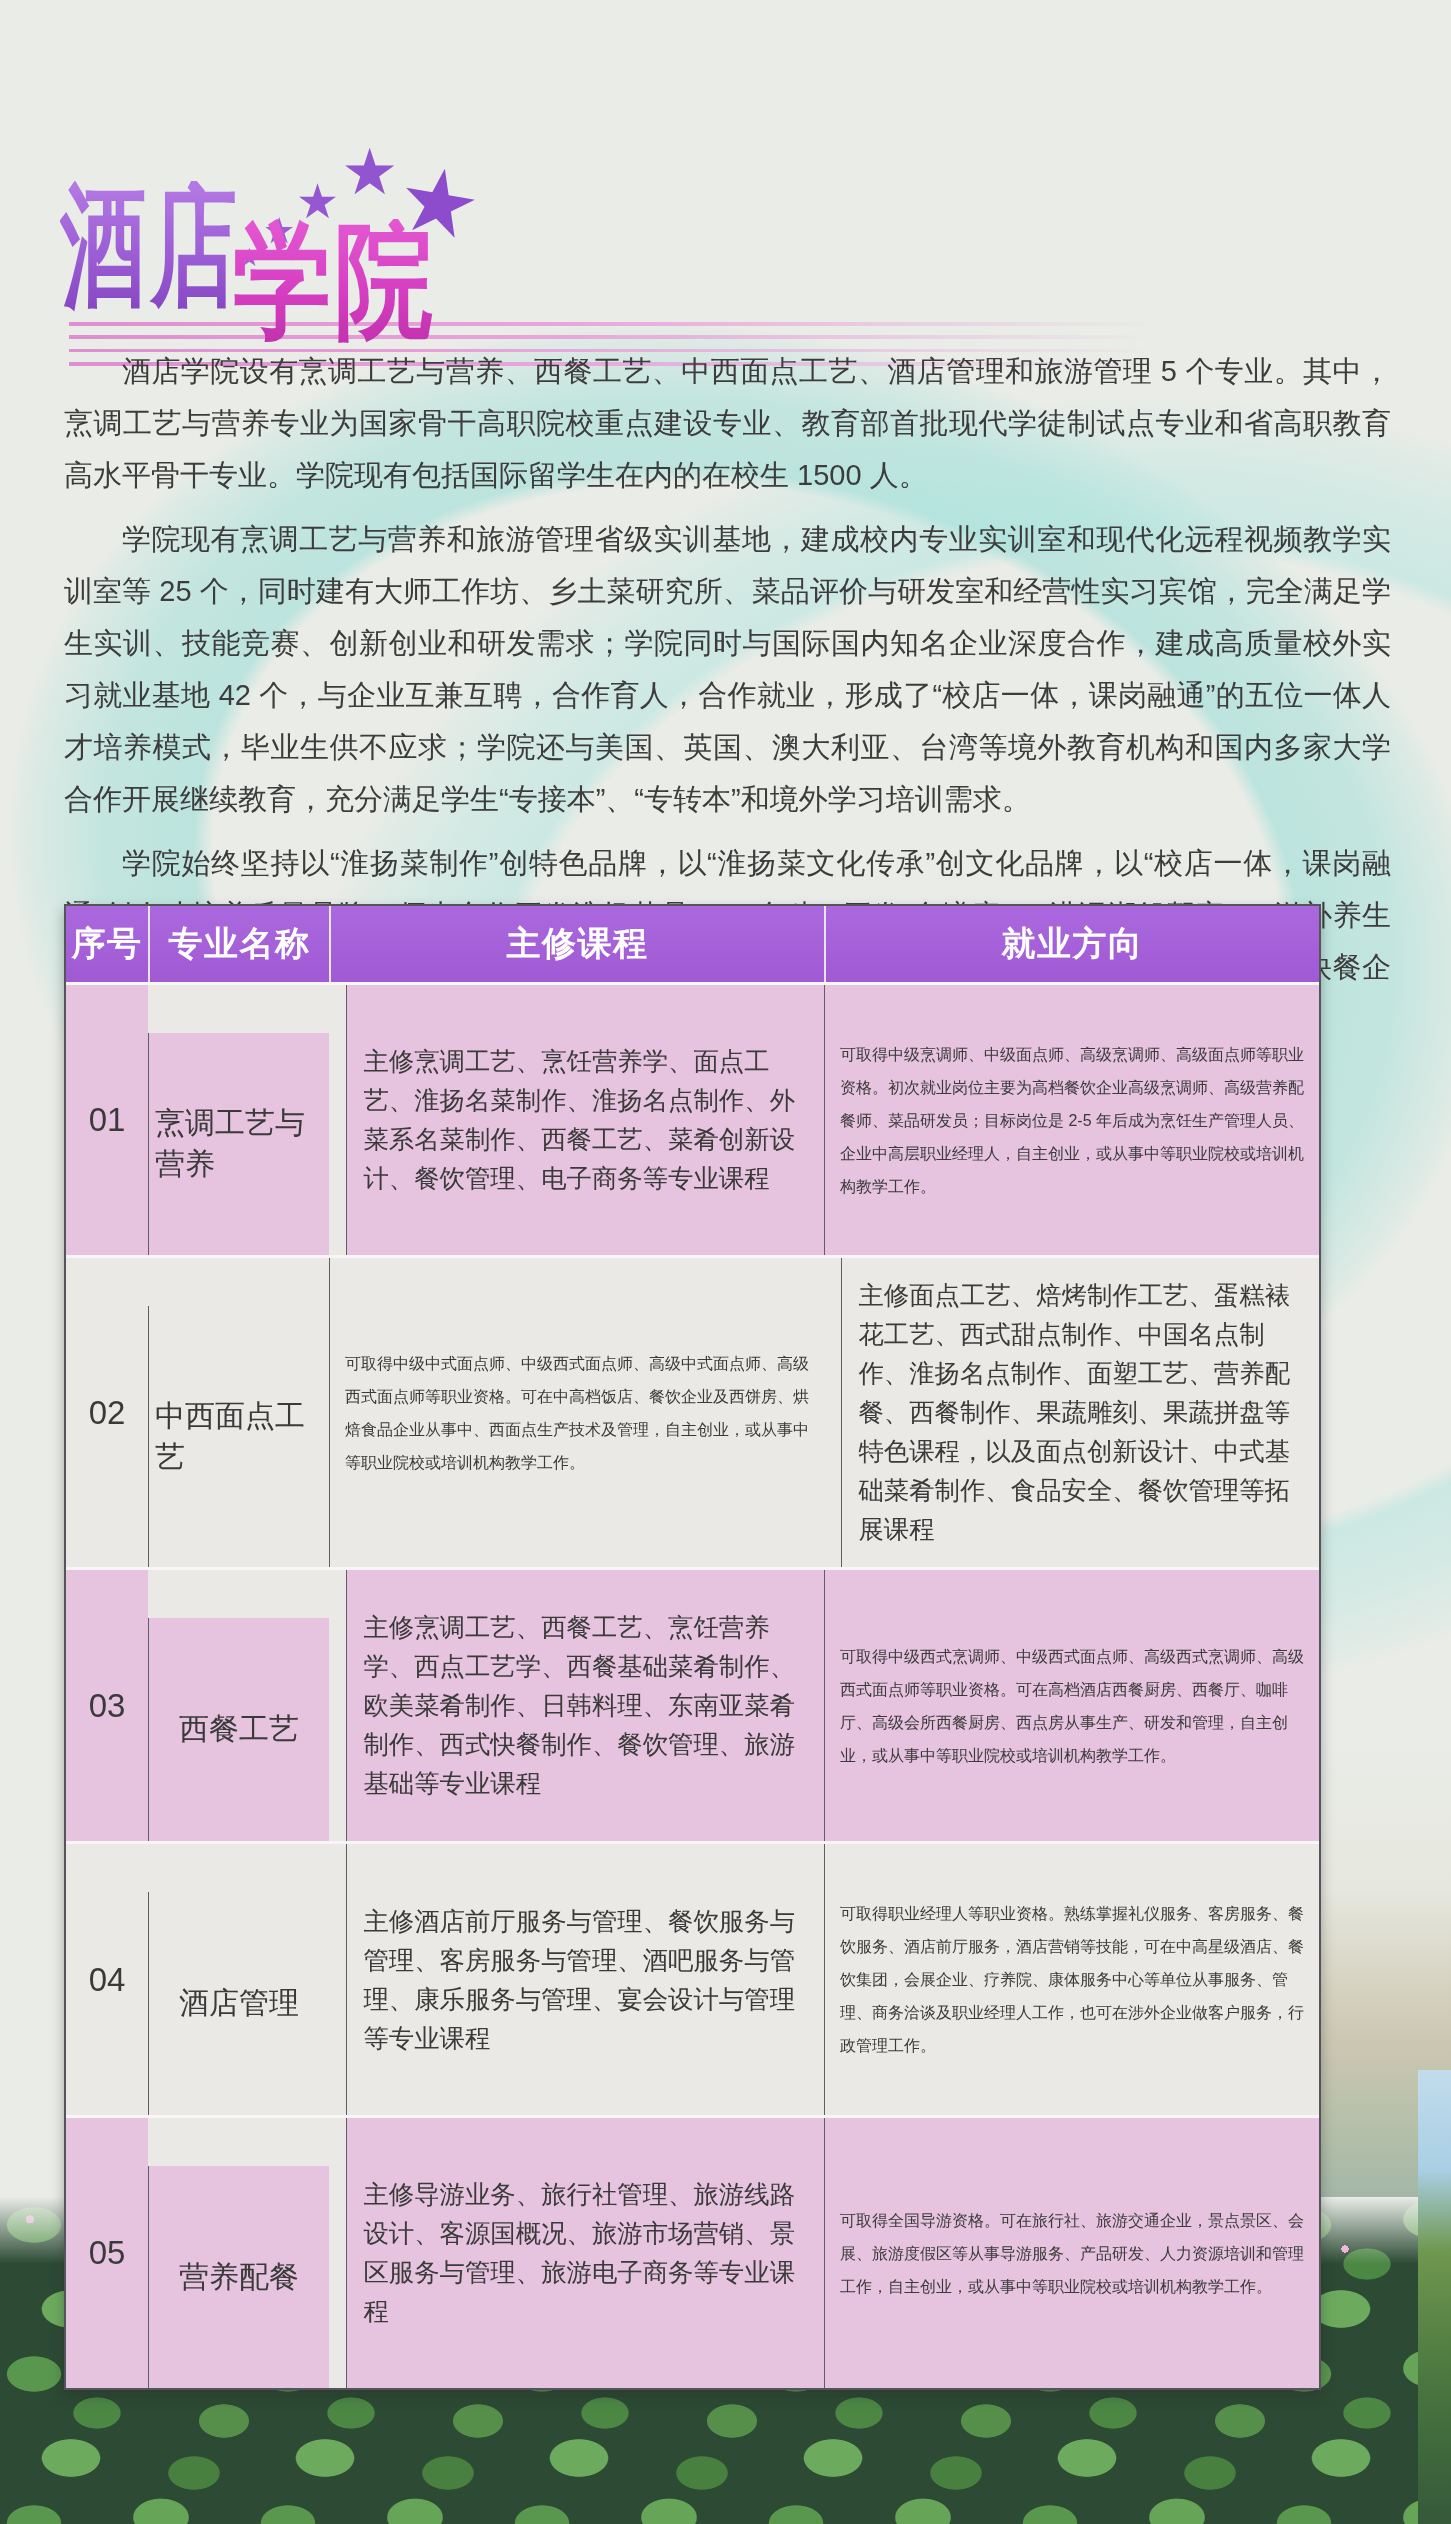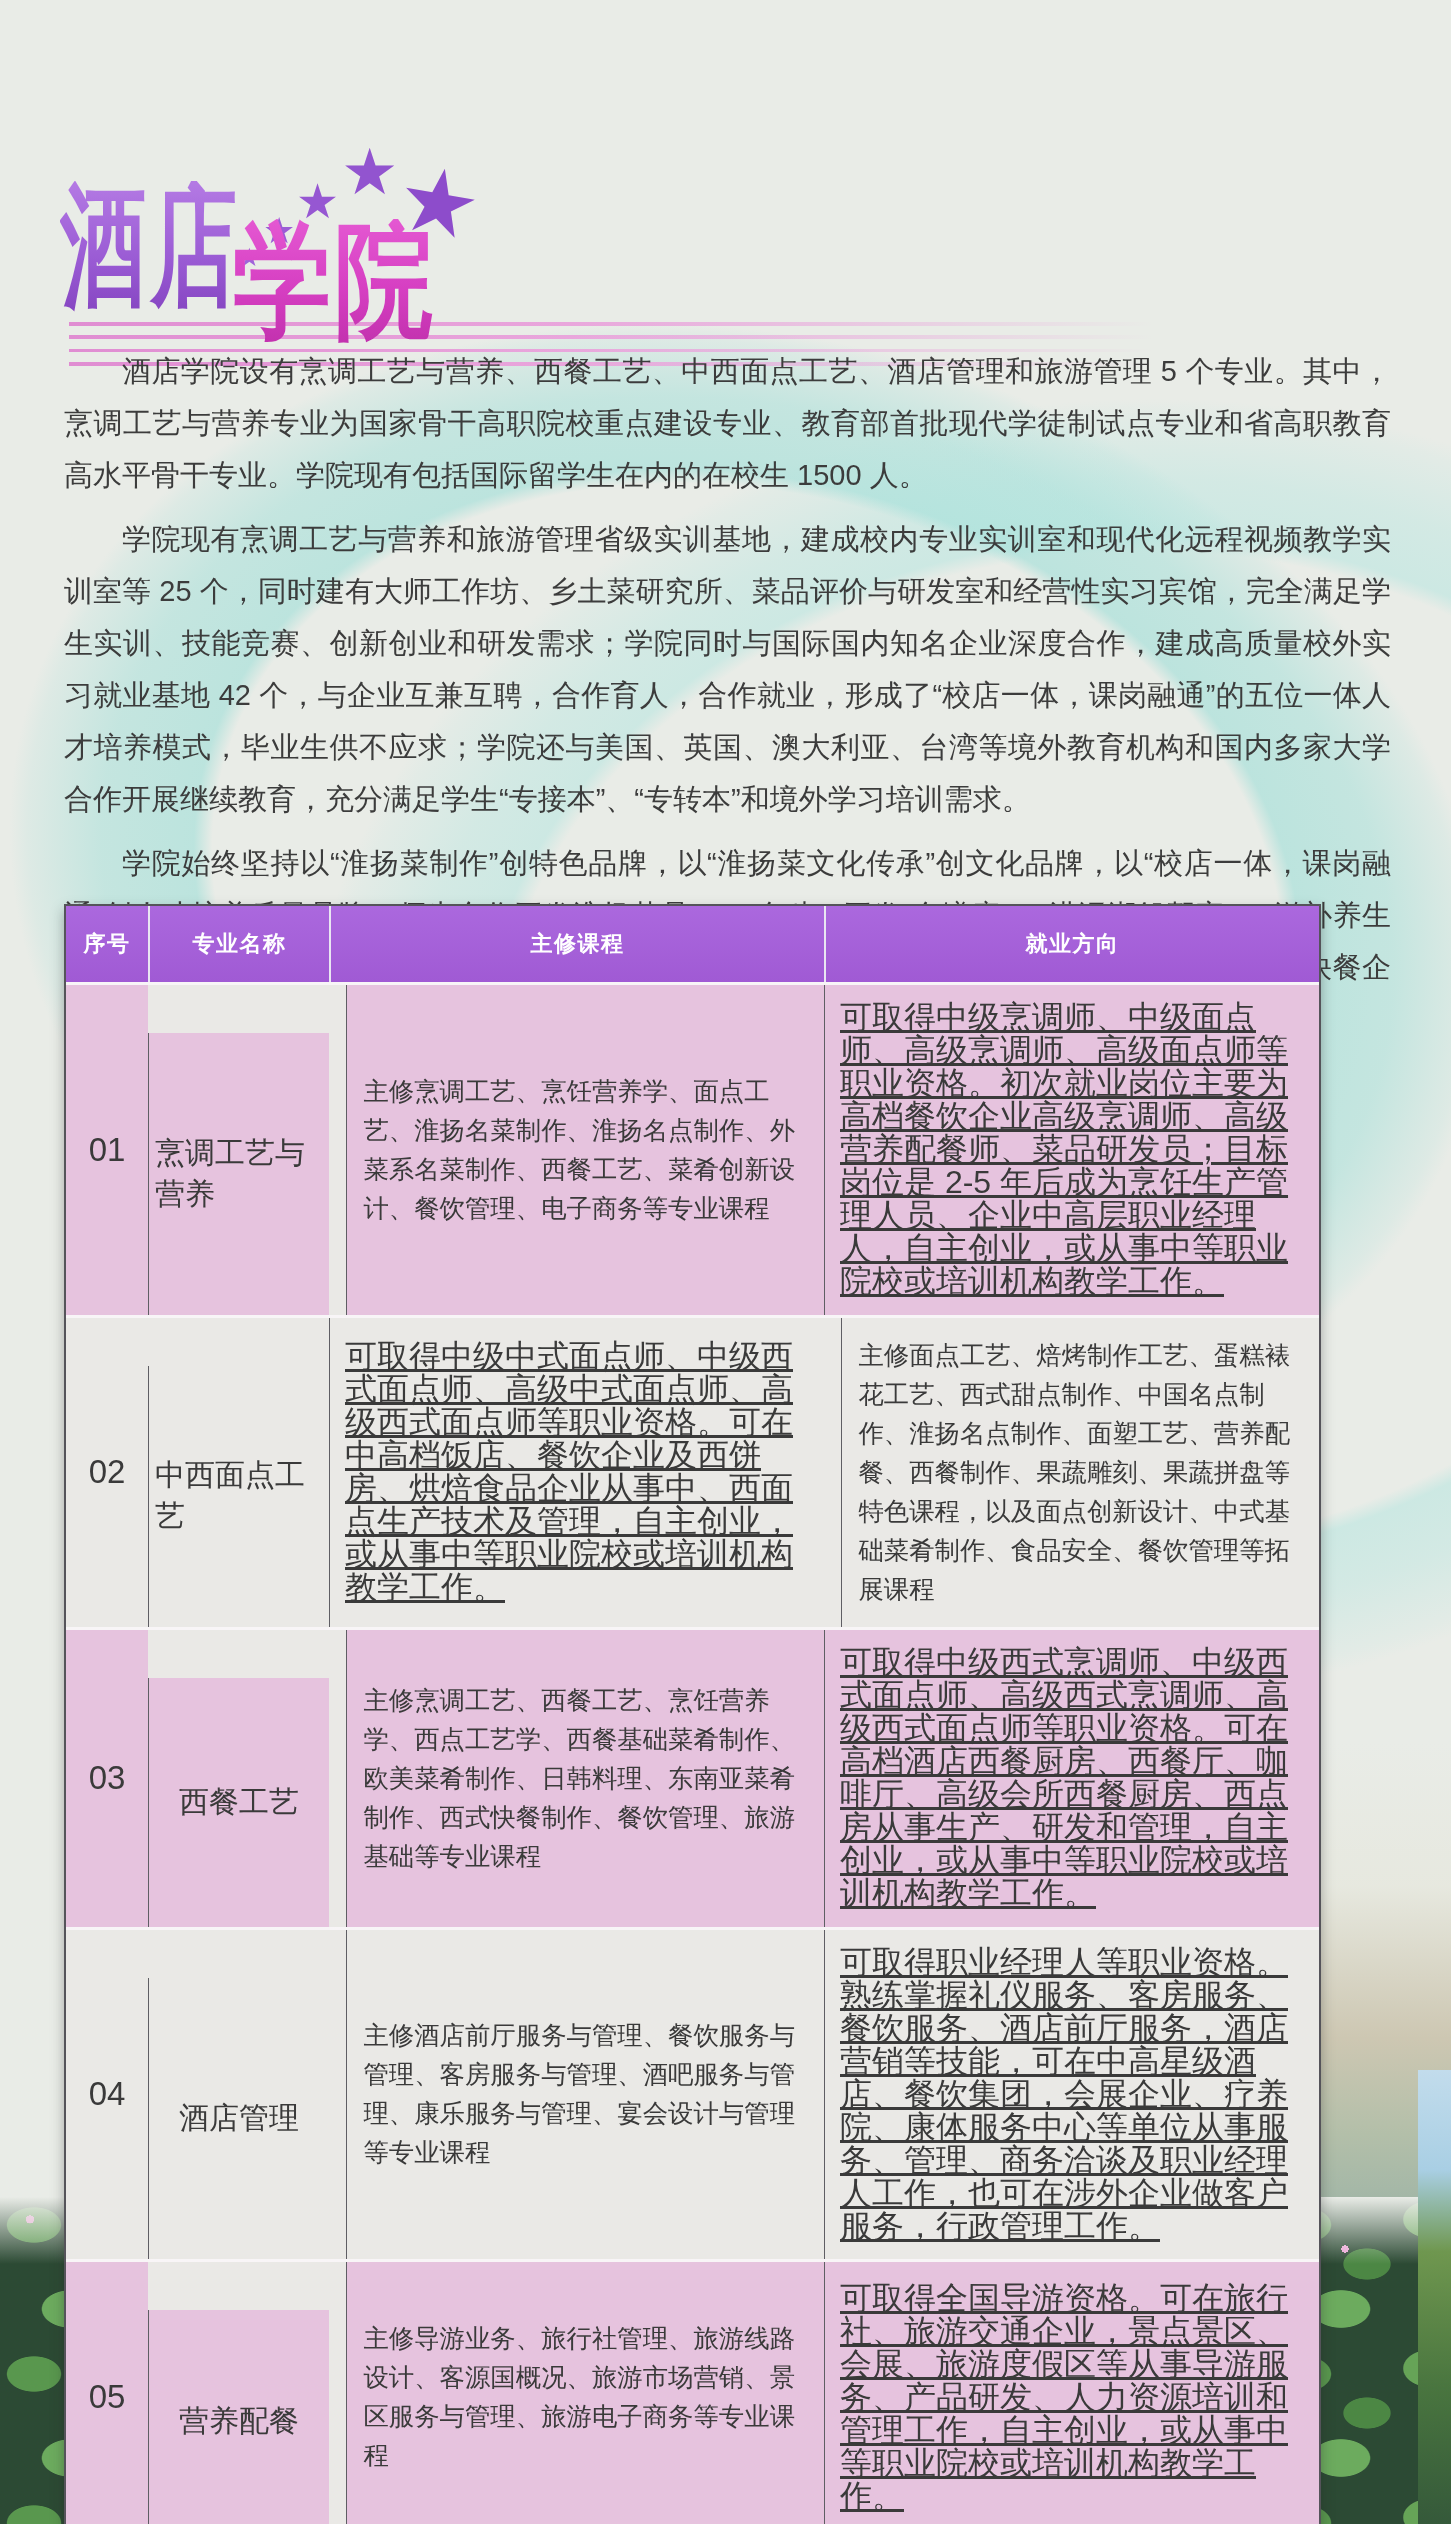--- a/index.html
+++ b/index.html
@@ -69,34 +69,34 @@
     position:absolute; left:64px; top:904px; width:1253px; z-index:3;
     border:2.2px solid #55545a; box-shadow:0 6px 12px rgba(40,40,40,.35);
     background:#eae9e6;
   }
   .trow, .thead { display:grid; grid-template-columns:82px 181px 495px 1fr; }
   .thead {
     height:76px; background:linear-gradient(180deg,#ab68de 0%,#a05ad4 100%);
   }
   .th {
     display:flex; align-items:center; justify-content:center;
-    color:#ffffff; font-weight:bold; font-size:22px; letter-spacing:1.5px;
+    color:#ffffff; font-weight:bold; font-size:34px; letter-spacing:1.5px;
   }
   .th + .th { border-left:2.2px solid #e9e6f2; }
   .trow { border-top:3px solid #f8f5f7; }
   .trow.pink .td { background:#e6c3de; }
   .trow.gray .td { background:#eae9e6; }
   .td {
     display:flex; align-items:center; color:#3a3a3a;
   }
   .td + .td { border-left:1.5px solid #5f5e64; }
   .td-no   { justify-content:center; font-size:33px; }
   .td-major{ justify-content:center; font-size:30px; padding:0 6px; text-align:left;margin-top:48px; }
   .td-courses { font-size:25.4px; line-height:39px; padding:18px 16.4px; text-align:left;margin-left:17px; }
-  .td-careers { font-size:32px; line-height:33px; padding:16.4px 15px; text-align:left;text-decoration:underline; }
+  .td-careers { font-size:16px; line-height:33px; padding:16.4px 15px; text-align:left; }
   .r1 { min-height:270px; } .r2 { min-height:271px; } .r3 { min-height:271px; }
   .r4 { min-height:271px; } .r5 { min-height:270px; }
 
   
   .pond {
     position:absolute; left:0; right:0; top:2197px; bottom:0; z-index:1;
     background-color:#2c4a34;
     background-image:
       radial-gradient(circle 6.7px at 30px 22.4px,   #ef9ed6 0 60%, rgba(0,0,0,0) 62%),
       radial-gradient(circle 5.2px at 224px 120px, #e27fc0 0 60%, rgba(0,0,0,0) 62%),

